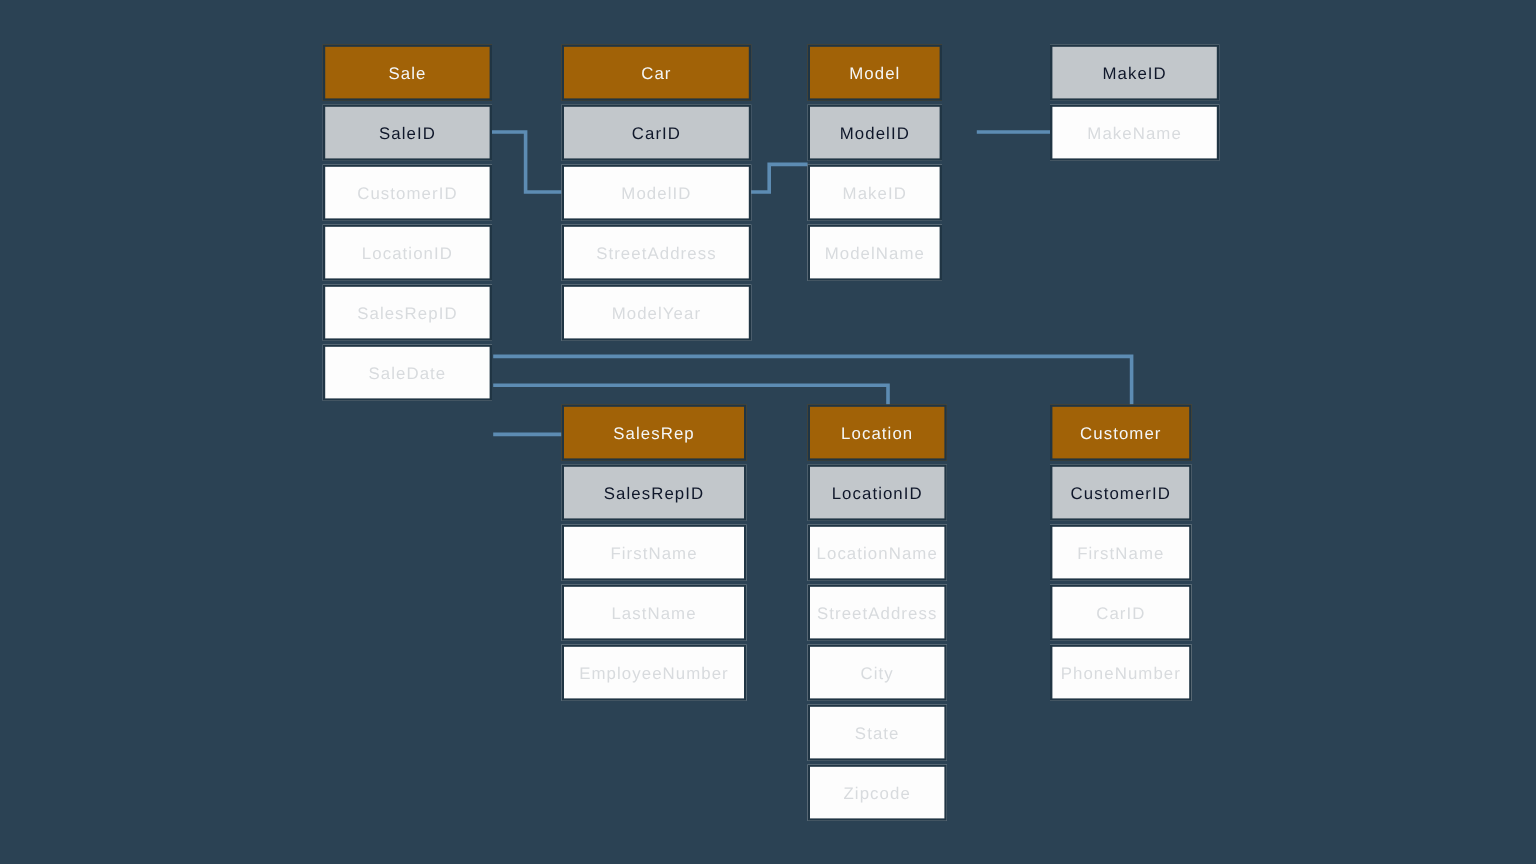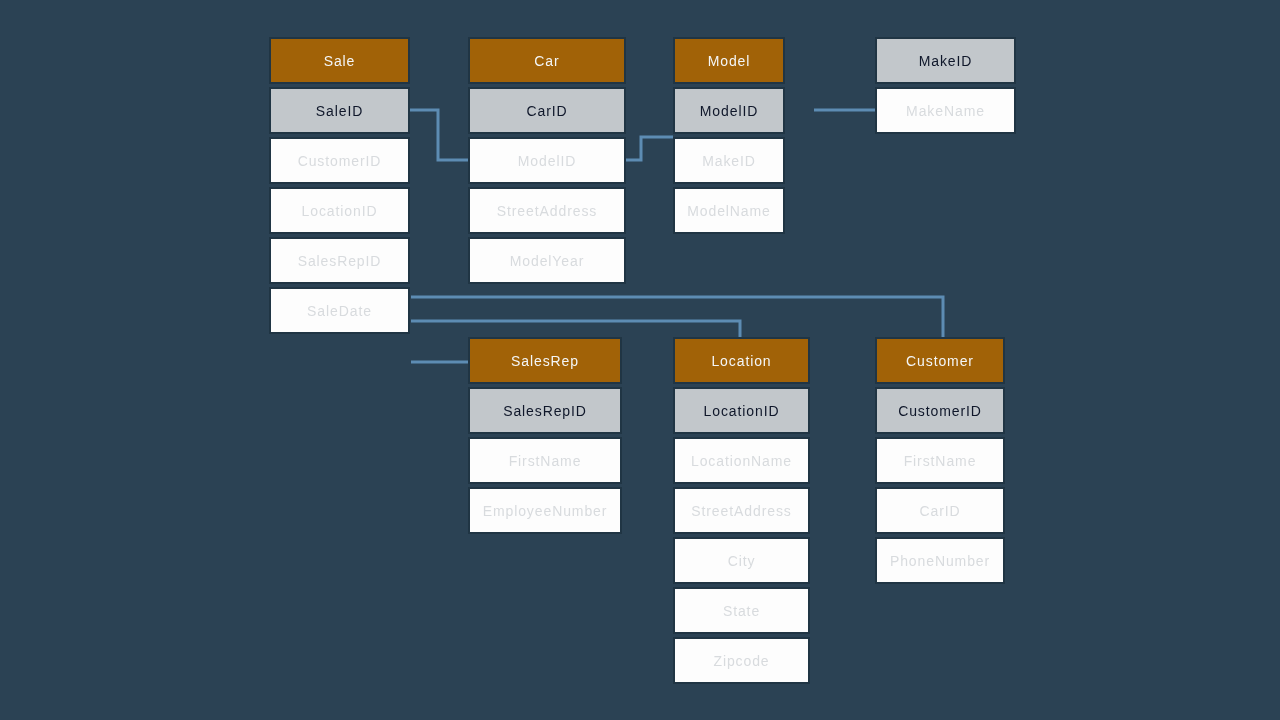--- a/index.html
+++ b/index.html
@@ -86,32 +86,33 @@
         <div class="er-cell er-field">ModelName</div>
       </div>
       <div class="er-table" style="left: 875px; top: 37px; width: 141px;">
         <div class="er-cell er-pk">MakeID</div>
         <div class="er-cell er-field">MakeName</div>
       </div>
       <div class="er-table" style="left: 468px; top: 337px; width: 154px; text-align: right;">
         <div class="er-cell er-header">SalesRep</div>
         <div class="er-cell er-pk">SalesRepID</div>
         <div class="er-cell er-field">FirstName</div>
+        <div class="er-cell er-field">LastName</div>
         <div class="er-cell er-field">EmployeeNumber</div>
       </div>
-      <div class="er-table" style="left: 673px; top: 337px; width: 137px;">
+      <div class="er-table" style="left: 673px; top: 337px; width: 116px;">
         <div class="er-cell er-header">Location</div>
         <div class="er-cell er-pk">LocationID</div>
         <div class="er-cell er-field">LocationName</div>
         <div class="er-cell er-field">StreetAddress</div>
         <div class="er-cell er-field">City</div>
         <div class="er-cell er-field">State</div>
         <div class="er-cell er-field">Zipcode</div>
       </div>
-      <div class="er-table" style="left: 875px; top: 337px; width: 130px;">
+      <div class="er-table" style="left: 875px; top: 337px; width: 118px;">
         <div class="er-cell er-header">Customer</div>
         <div class="er-cell er-pk">CustomerID</div>
         <div class="er-cell er-field">FirstName</div>
         <div class="er-cell er-field">CarID</div>
         <div class="er-cell er-field">PhoneNumber</div>
       </div>
     </div>
 </div>
 
 </body></html>

